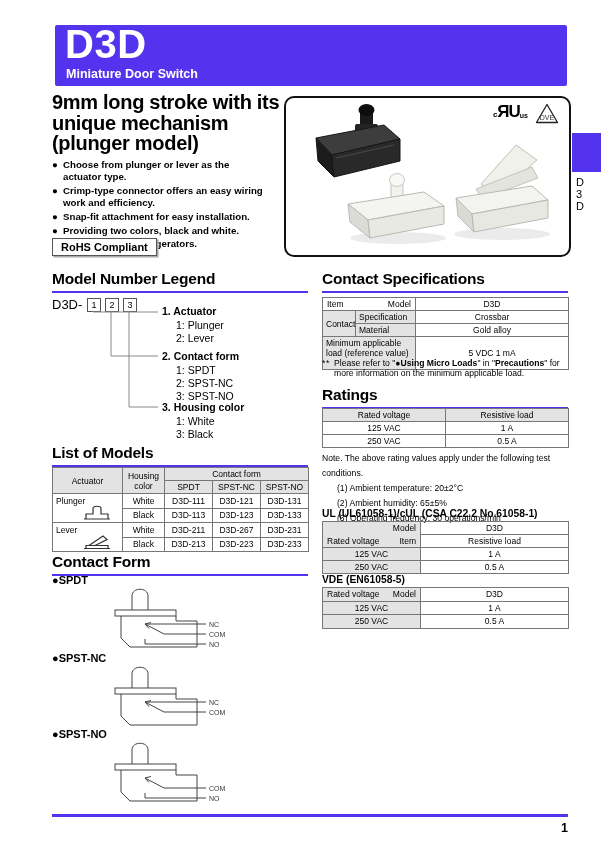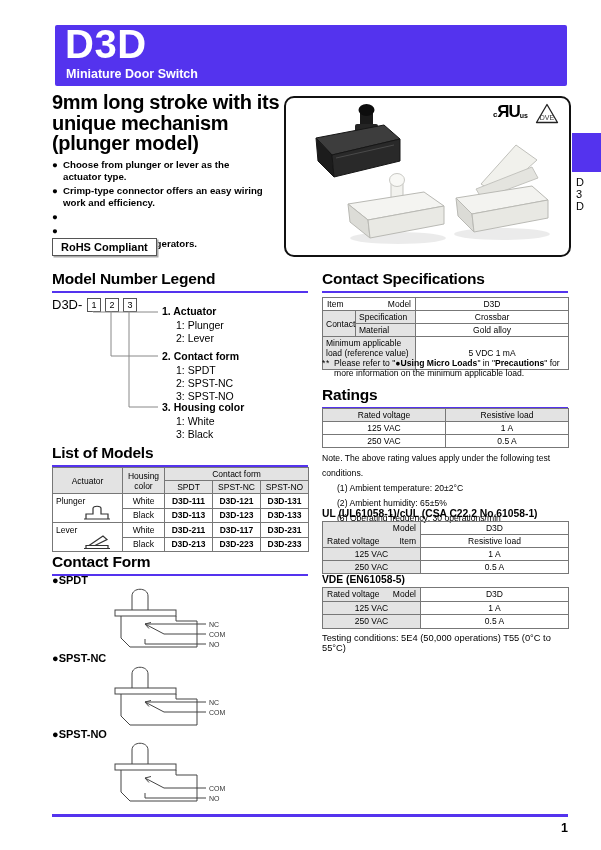--- a/index.html
+++ b/index.html
@@ -50,21 +50,21 @@
   .lg-lines{position:absolute;left:0;top:0;}
   .lg-title{position:absolute;left:110px;font-weight:bold;}
   .lg-opt{position:absolute;left:124px;}
 
   
   table.t{position:absolute;border-collapse:collapse;table-layout:fixed;font-size:8.5px;
           border:1.5px solid #444;}
   table.t td{border:1px solid #777;text-align:center;vertical-align:middle;padding:1px 2px;}
   table.t td.g{background:#e3e3e3;}
   table.t td.tl{text-align:left;padding-left:3px;}
-  table.t td.b{font-weight:bold;}
+  table.t td.b{font-weight:normal;}
   .split{display:flex;justify-content:space-between;padding:0 2px;}
   .corner2{display:flex;flex-direction:column;justify-content:space-between;height:23px;padding:0 2px;}
   .corner2 .r1{text-align:right;}
   .corner2 .r2{display:flex;justify-content:space-between;}
 
   .models{left:52px;top:467px;width:256px;}
   .models tr{height:13px;}
   .act-cell{position:relative;height:26px;}
   .act-label{position:absolute;left:3px;top:2px;}
   .act-icon{position:absolute;right:10px;bottom:1px;}
@@ -121,23 +121,25 @@
     <div class="li">
         <span class="mk">●</span>
         <span>Choose from plunger or lever as the actuator type.</span>
       </div>
     <div class="li">
         <span class="mk">●</span>
         <span>Crimp-type connector offers an easy wiring work and efficiency.</span>
       </div>
     <div class="li">
         <span class="mk">●</span>
+        <span>Snap-fit attachment for easy installation.</span>
       </div>
     <div class="li">
         <span class="mk">●</span>
+        <span>Providing two colors, black and white.</span>
       </div>
     <div class="li">
         <span class="mk">●</span>
         <span>Mainly used for refrigerators.</span>
       </div>
   </div>
   <div class="rohs">RoHS Compliant</div>
 
   <div class="photo">
     <div class="certs">
@@ -249,21 +251,21 @@
     <tr>
       <td rowspan="2" class="act-cell">
         <span class="act-label">Lever</span>
         <svg class="act-icon" width="30" height="17" viewBox="0 0 30 17">
           <path d="M2,15.5 H28 M4,15.5 V12.5 H26 V15.5" fill="none" stroke="#333" stroke-width="1.2"></path>
           <polygon points="7,12.5 21,3 25,6.5 13,12.5" fill="none" stroke="#333" stroke-width="1.2"></polygon>
         </svg>
       </td>
       <td>White</td>
       <td class="b">D3D-211</td>
-      <td class="b">D3D-117</td>
+      <td class="b">D3D-267</td>
       <td class="b">D3D-231</td>
     </tr>
     <tr>
       <td>Black</td>
       <td class="b">D3D-213</td>
       <td class="b">D3D-223</td>
       <td class="b">D3D-233</td>
     </tr>
   </tbody>
     </table>
@@ -433,18 +435,17 @@
       <td class="g">125 VAC</td>
       <td>1 A</td>
     </tr>
     <tr>
       <td class="g">250 VAC</td>
       <td>0.5 A</td>
     </tr>
   </tbody>
     </table>
 
-  <div class="testing">Testing conditions: 5E4 (50,000 operations) T55 (0°C to 55°C)</div>
 
   <div class="bottom-rule"></div>
   <div class="pageno">1</div>
 
 </div>
 
 </body></html>

